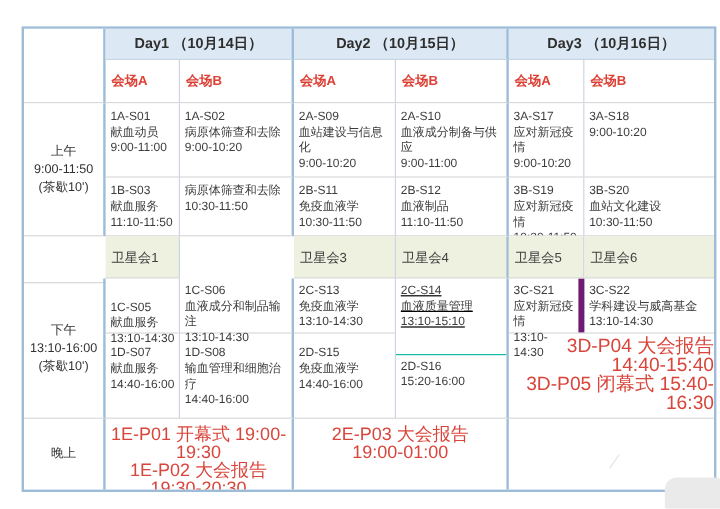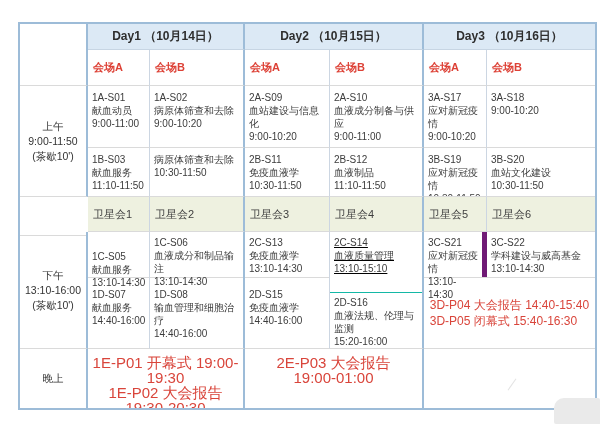--- a/index.html
+++ b/index.html
@@ -23,22 +23,22 @@
   .sat{background:#eef1e0;display:flex;align-items:center;font-size:11px;color:#3f3f3f;padding-left:5px;}
   .sat-time{background:#eef1e0;margin-top:38px;}
   .aftcol{display:flex;flex-direction:column;}
   .sub1{height:46px;box-sizing:border-box;border-bottom:1px solid #dadada;}
   .sub1-tall{height:64px;box-sizing:border-box;border-bottom:1px solid #14b8a6;text-decoration:underline;}
   .sub2{flex:1;}
   .d3wrap{display:flex;flex-direction:column;}
   .d3top{height:46px;box-sizing:border-box;border-bottom:1px solid #dadada;display:flex;}
   .d3a{width:63px;box-sizing:border-box;border-right:5px solid #701a75;}
   .d3b{flex:1;}
-  .red-block{flex:1;display:flex;align-items:center;justify-content:center;text-align:left;
-    color:#d9453b;font-size:12px;line-height:16px;}
+  .red-block{flex:1;display:flex;align-items:center;justify-content:center;text-align:right;
+    color:#d9453b;font-size:16px;line-height:16px;}
   .evening-cell{padding-top:6px;text-align:center;color:#d9453b;font-size:15px;line-height:15px;}
   .corner{background:#fff;}
   .wm-slash{position:absolute;left:505px;top:384px;width:14px;height:1px;background:#cfcfcf;
     transform:rotate(-55deg);opacity:.6;}
   .corner-blob{position:absolute;left:554px;top:398px;width:46px;height:26px;background:#eaeaea;
     border-radius:10px 2px 0 2px;}
 </style>
 </head>
 <body>
 
@@ -140,21 +140,20 @@
     <div class="cell no-r" style="grid-area:4/7/5/8">
       <div class="sess">
           <div>3B-S20</div>
           <div>血站文化建设</div>
           <div>10:30-11:50</div>
         </div>
     </div>
 
     <div class="cell timelab day-end sat-time" style="grid-area:5/1/6/2">12:00-13:00</div>
     <div class="cell sat" style="grid-area:5/2/6/3">卫星会1</div>
-    <div class="cell sat day-end" style="grid-area:5/3/6/4">卫星会2</div>
     <div class="cell sat" style="grid-area:5/4/6/5">卫星会3</div>
     <div class="cell sat day-end" style="grid-area:5/5/6/6">卫星会4</div>
     <div class="cell sat" style="grid-area:5/6/6/7">卫星会5</div>
     <div class="cell sat no-r" style="grid-area:5/7/6/8">卫星会6</div>
 
     <div class="cell timelab day-end pre" style="grid-area:6/1/7/2">下午
 13:10-16:00
 (茶歇10')</div>
 
     <div class="cell aftcol" style="grid-area:6/2/7/3">
@@ -209,21 +208,20 @@
       <div class="sub1-tall">
           <div class="sess" style="padding-top:4px">
             <div>2C-S14</div>
             <div>血液质量管理</div>
             <div>13:10-15:10</div>
           </div>
         </div>
       <div class="sub2">
           <div class="sess" style="padding-top:3px">
             <div>2D-S16</div>
-            <div>血液法规、伦理与监测</div>
             <div>15:20-16:00</div>
           </div>
         </div>
     </div>
     <div class="cell d3wrap no-r" style="grid-area:6/6/7/8">
       <div class="d3top">
         <div class="d3a">
             <div class="sess" style="padding-top:4px">
               <div>3C-S21</div>
               <div>应对新冠疫情</div>

